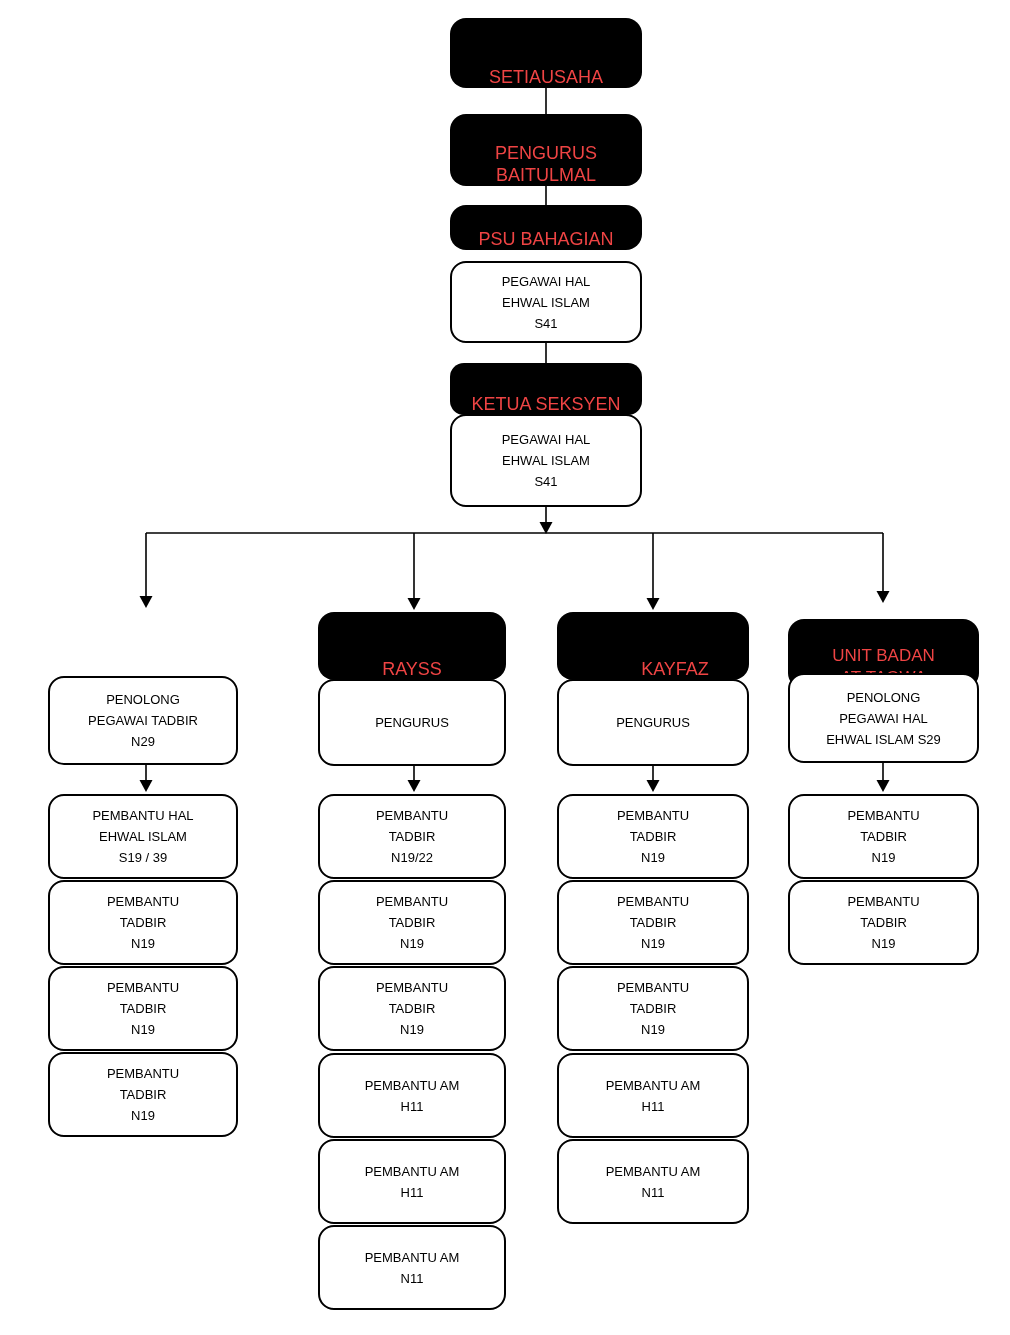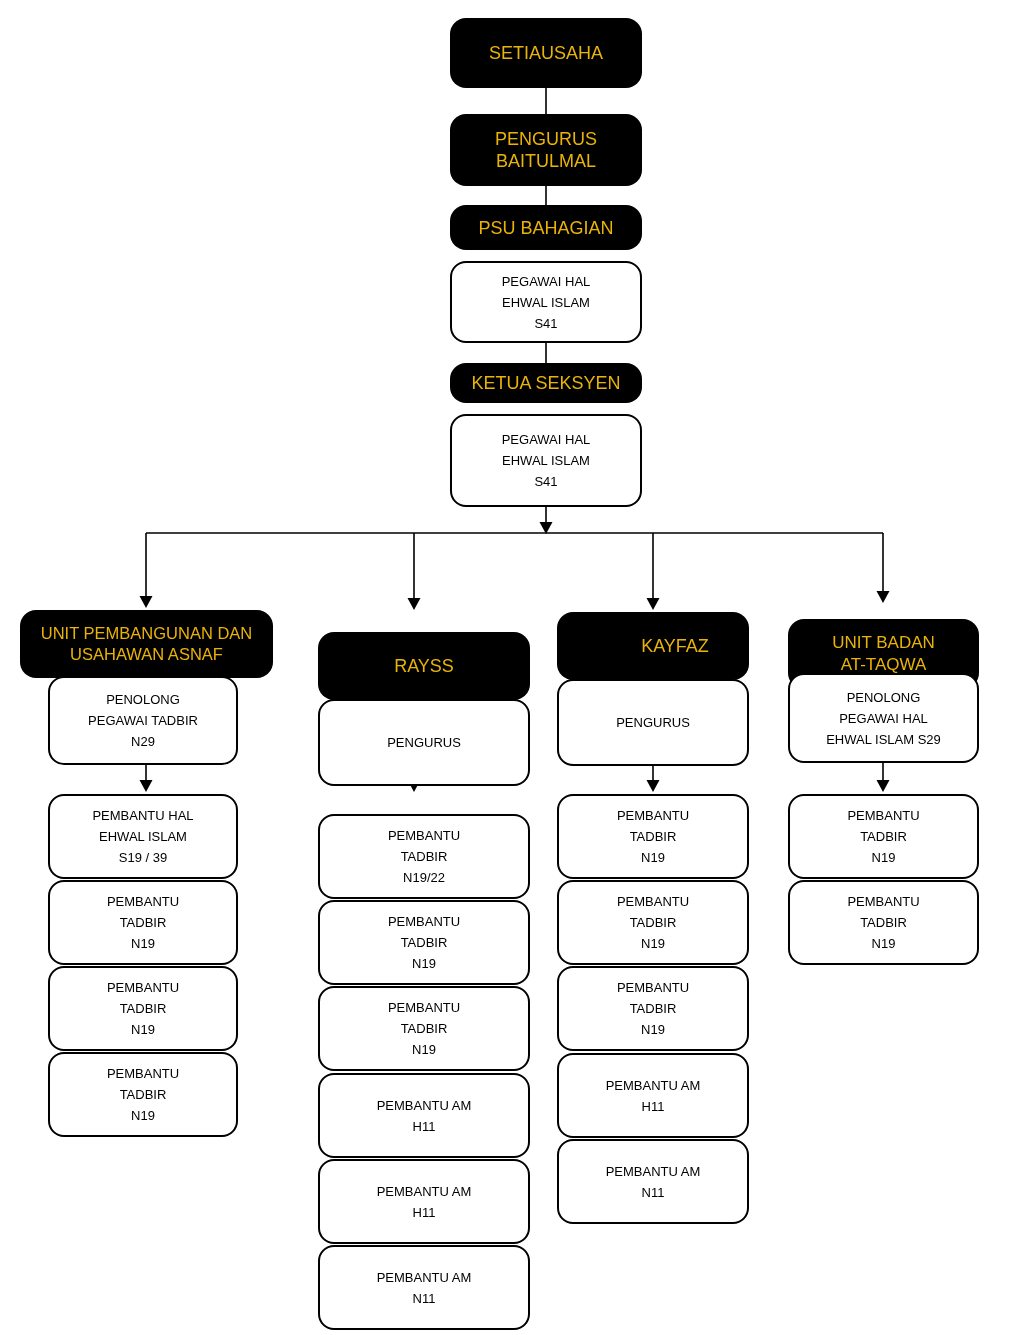--- a/index.html
+++ b/index.html
@@ -22,38 +22,39 @@
     display: flex;
     align-items: center;
     justify-content: center;
     text-align: center;
     box-sizing: border-box;
     border-radius: 16px;
   }
   .node .label { white-space: pre-line; }
   .dark {
     background: #000000;
-    color: #eab308;
+    color: #ef4444;
     font-size: 18px;
     line-height: 22px;
+    align-items: flex-end;
   }
   .light {
     background: #ffffff;
     border: 2.5px solid #000000;
     color: #000000;
     font-size: 13px;
     line-height: 21px;
   }
   .hdr-2line { font-size: 16.5px; line-height: 21px; }
   
   .mc { left: 450px; width: 192px; }
   
   .c1 { left: 48px;  width: 190px; }
   .c1h{ left: 20px;  width: 253px; }
-  .c2 { left: 318px; width: 212px; margin-top: 20px; }
+  .c2 { left: 318px; width: 188px; }
   .c3 { left: 557px; width: 192px; }
   .c4 { left: 788px; width: 191px; }
 </style>
 </head>
 <body>
 
 <div id="canvas">
 
   <svg id="connector-layer" viewBox="0 0 1010 1335" xmlns="http://www.w3.org/2000/svg">
     <g stroke="#000000" stroke-width="1.6" fill="none">
@@ -96,33 +97,29 @@
 BAITULMAL</span>
   </div>
   <div class="node dark mc" style="top:205px;height:45px;">
     <span class="label">PSU BAHAGIAN</span>
   </div>
   <div class="node light mc" style="top:261px;height:82px;">
     <span class="label">PEGAWAI HAL
 EHWAL ISLAM
 S41</span>
   </div>
-  <div class="node dark mc" style="top:363px;height:40px;">
+  <div class="node dark mc" style="top:363px;height:52px;border-radius:14px;">
     <span class="label">KETUA SEKSYEN</span>
   </div>
   <div class="node light mc" style="top:414px;height:93px;">
     <span class="label">PEGAWAI HAL
 EHWAL ISLAM
 S41</span>
   </div>
 
-  <div class="node dark hdr-2line c1h" style="top:610px;height:68px;">
-    <span class="label">UNIT PEMBANGUNAN DAN
-USAHAWAN ASNAF</span>
-  </div>
   <div class="node light c1" style="top:676px;height:89px;">
     <span class="label">PENOLONG
 PEGAWAI TADBIR
 N29</span>
   </div>
   <div class="node light c1" style="top:794px;height:85px;">
     <span class="label">PEMBANTU HAL
 EHWAL ISLAM
 S19 / 39</span>
   </div>

